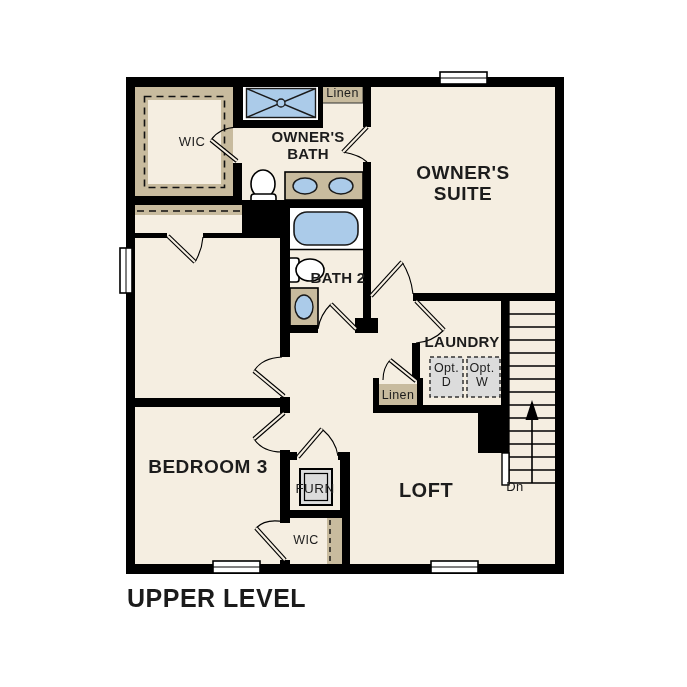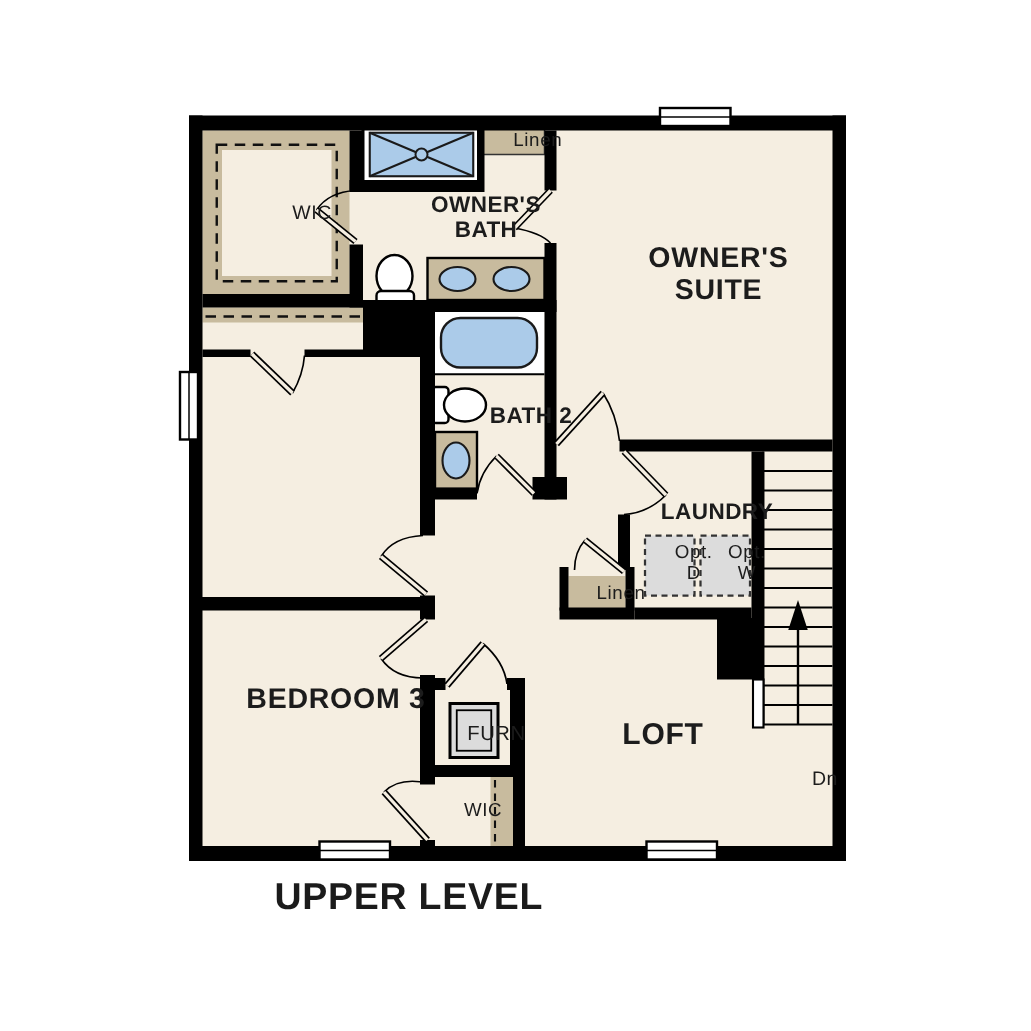--- a/index.html
+++ b/index.html
@@ -1,23 +1,23 @@
 <!DOCTYPE html>
 <html><head>
 <meta charset="utf-8">
 <style>
   html,body{margin:0;padding:0;background:#ffffff;}
   #stage{position:relative;width:687px;height:687px;background:#ffffff;overflow:hidden;
          font-family:"Liberation Sans", sans-serif;}
   #plan-svg{position:absolute;left:0;top:0;}
-  .lbl{position:absolute;color:#1c1c1c;text-align:center;line-height:1.12;white-space:normal;padding-left:16px;}
+  .lbl{position:absolute;color:#1c1c1c;text-align:center;line-height:1.12;white-space:normal;}
   .lbl-lg{font-size:19px;font-weight:bold;letter-spacing:.5px;}
   .lbl-md{font-size:15px;font-weight:bold;letter-spacing:.3px;}
   .lbl-sm{font-size:13px;font-weight:normal;letter-spacing:.4px;}
-  .lbl-title{font-size:25px;font-weight:bold;color:#1b1b1b;letter-spacing:.5px;text-align:left;margin-left:40px;}
+  .lbl-title{font-size:25px;font-weight:bold;color:#1b1b1b;letter-spacing:.5px;text-align:left;}
 </style>
 </head>
 <body>
 
 <div id="stage">
 
 <svg id="plan-svg" width="687" height="687" viewBox="0 0 687 687">
 
   <rect x="131" y="82" width="428" height="487" fill="#f5eee1"></rect>
 
@@ -259,17 +259,17 @@
 <div class="lbl lbl-sm" style="left:371px;top:388px;width:54px;font-size:12.5px;">Linen</div>
 
 <div class="lbl lbl-lg" style="left:133px;top:456px;width:150px;">BEDROOM 3</div>
 
 <div class="lbl lbl-sm" style="left:285px;top:481px;width:60px;font-size:13.5px;">FURN</div>
 
 <div class="lbl lbl-sm" style="left:281px;top:533px;width:50px;font-size:12.5px;">WIC</div>
 
 <div class="lbl lbl-lg" style="left:386px;top:479px;width:80px;font-size:20px;">LOFT</div>
 
-<div class="lbl lbl-sm" style="left:514px;top:480px;width:40px;margin-top:32px;">Dn</div>
+<div class="lbl lbl-sm" style="left:495px;top:480px;width:40px;">Dn</div>
 
 <div class="lbl lbl-title" style="left:127px;top:584px;width:250px;">UPPER LEVEL</div>
 
 </div>
 
 </body></html>

